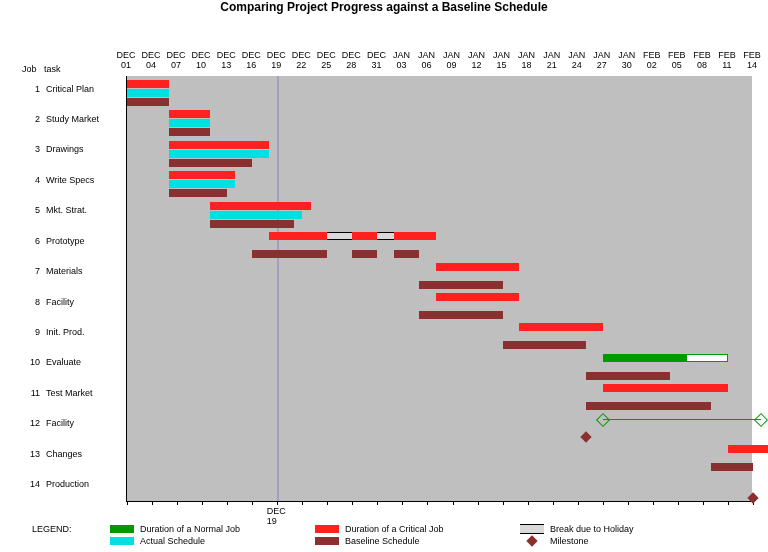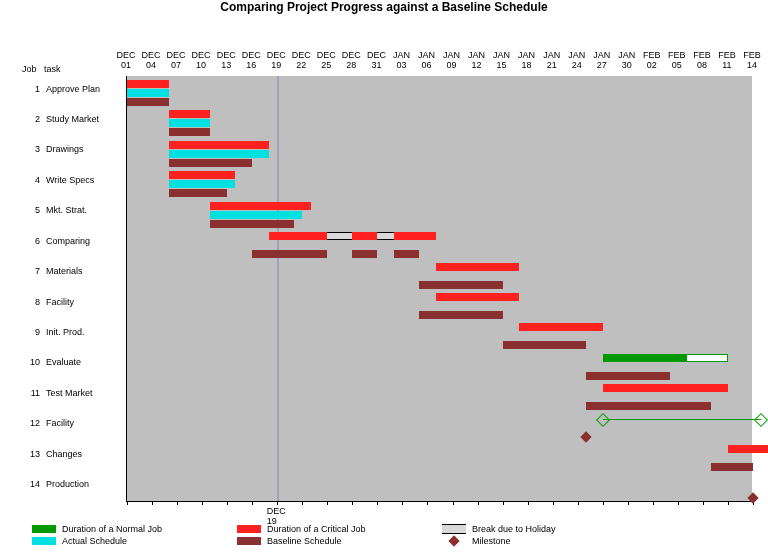--- a/index.html
+++ b/index.html
@@ -191,41 +191,41 @@
           <div class="date-label" style="left: 525.84px; top: 0px;">FEB<br>02</div>
           <div class="date-label" style="left: 550.88px; top: 0px;">FEB<br>05</div>
           <div class="date-label" style="left: 575.92px; top: 0px;">FEB<br>08</div>
           <div class="date-label" style="left: 600.96px; top: 0px;">FEB<br>11</div>
           <div class="date-label" style="left: 626px; top: 0px;">FEB<br>14</div>
         </div>
     </div>
     <div class="row-labels" id="row-labels">
         <div class="row-label" style="top: 7.60714px;">
           <span class="num">1</span>
-          <span class="txt">Approve Plan</span>
+          <span class="txt">Critical Plan</span>
         </div>
         <div class="row-label" style="top: 38.0357px;">
           <span class="num">2</span>
           <span class="txt">Study Market</span>
         </div>
         <div class="row-label" style="top: 68.4643px;">
           <span class="num">3</span>
           <span class="txt">Drawings</span>
         </div>
         <div class="row-label" style="top: 98.8929px;">
           <span class="num">4</span>
           <span class="txt">Write Specs</span>
         </div>
         <div class="row-label" style="top: 129.321px;">
           <span class="num">5</span>
           <span class="txt">Mkt. Strat.</span>
         </div>
         <div class="row-label" style="top: 159.75px;">
           <span class="num">6</span>
-          <span class="txt">Comparing</span>
+          <span class="txt">Prototype</span>
         </div>
         <div class="row-label" style="top: 190.179px;">
           <span class="num">7</span>
           <span class="txt">Materials</span>
         </div>
         <div class="row-label" style="top: 220.607px;">
           <span class="num">8</span>
           <span class="txt">Facility</span>
         </div>
         <div class="row-label" style="top: 251.036px;">
@@ -321,20 +321,21 @@
         <div class="milestone" style="left: 459.067px; top: 356.714px;"></div>
         <div class="bar critical" style="top: 369.143px; left: 600.96px; width: 41.7333px;"></div>
         <div class="bar baseline" style="top: 387.143px; left: 584.267px; width: 41.7333px;"></div>
         <div class="milestone" style="left: 626px; top: 417.571px;"></div>
       </div>
     <div id="nowlabel-holder"></div>
   <div class="nowlabel" style="left: 260.24px; top: 456px;">DEC<br>19</div>
     </div>
 
   <div class="legend">
+    <div class="lh">LEGEND:</div>
     <div id="legend-items" style="display:flex;flex-wrap:wrap;flex:1;">
         <div class="item">
           <div class="sw" style="background: rgb(0, 153, 0);"></div>
           <span>Duration of a Normal Job</span>
         </div>
         <div class="item">
           <div class="sw" style="background: rgb(255, 32, 32);"></div>
           <span>Duration of a Critical Job</span>
         </div>
         <div class="item">

